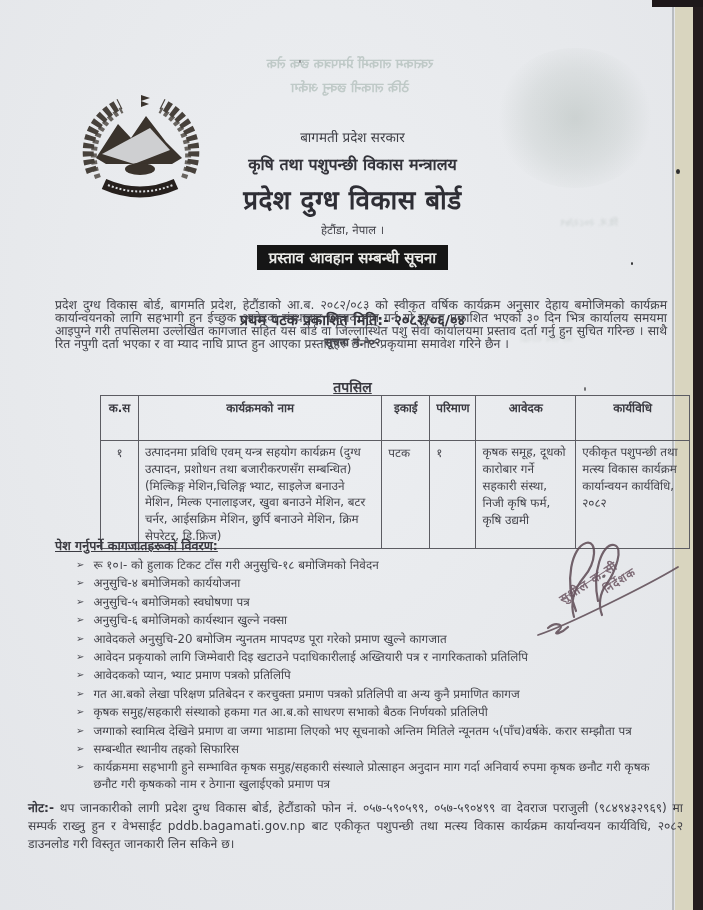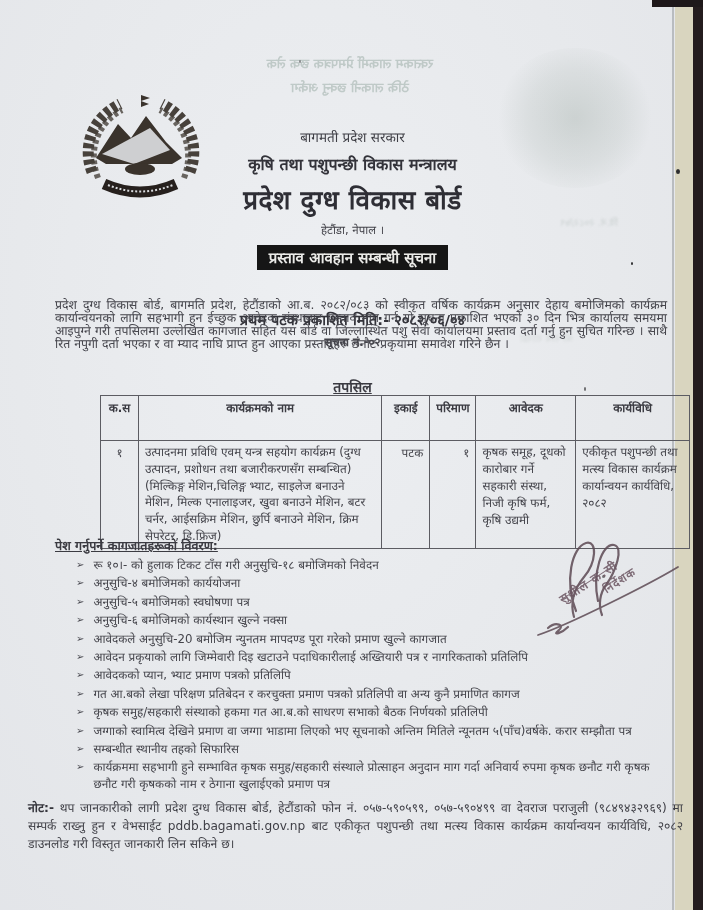--- a/index.html
+++ b/index.html
@@ -46,21 +46,21 @@
     text-align:justify;color:#45454c;}
 
   
   .caption{position:absolute;left:100px;top:377px;width:505px;text-align:center;
     font-size:14px;font-weight:bold;text-decoration:underline;color:#3a3a41;}
   table.main{position:absolute;left:100px;top:395px;width:590px;border-collapse:collapse;
     font-size:11.8px;color:#43434a;border-radius:13px;}
   table.main th,table.main td{border:1px solid #5c5c62;padding:3px 6px;vertical-align:top;}
   table.main th{font-weight:bold;height:38px;text-align:center;color:#3b3b42;}
   td.c-sn{text-align:center;}
-  td.c-unit,td.c-qty{text-align:right;vertical-align:middle;}
+  td.c-unit,td.c-qty{text-align:left;vertical-align:middle;}
   td.c-prog{line-height:16.8px;}
   td.c-app,td.c-proc{line-height:17px;}
 
   
   .doc-head{position:absolute;left:55px;top:537px;font-size:12.6px;font-weight:bold;
     text-decoration:underline;color:#3b3b42;}
   .doc-list{position:absolute;left:70px;top:557px;width:600px;}
   .doc-item{display:flex;gap:9px;margin-bottom:2px;font-size:11.8px;line-height:16.4px;color:#44444b;}
   .doc-item .marker{flex:0 0 auto;font-size:10px;padding-left:6px;color:#4a4a51;line-height:16.4px;}
 

